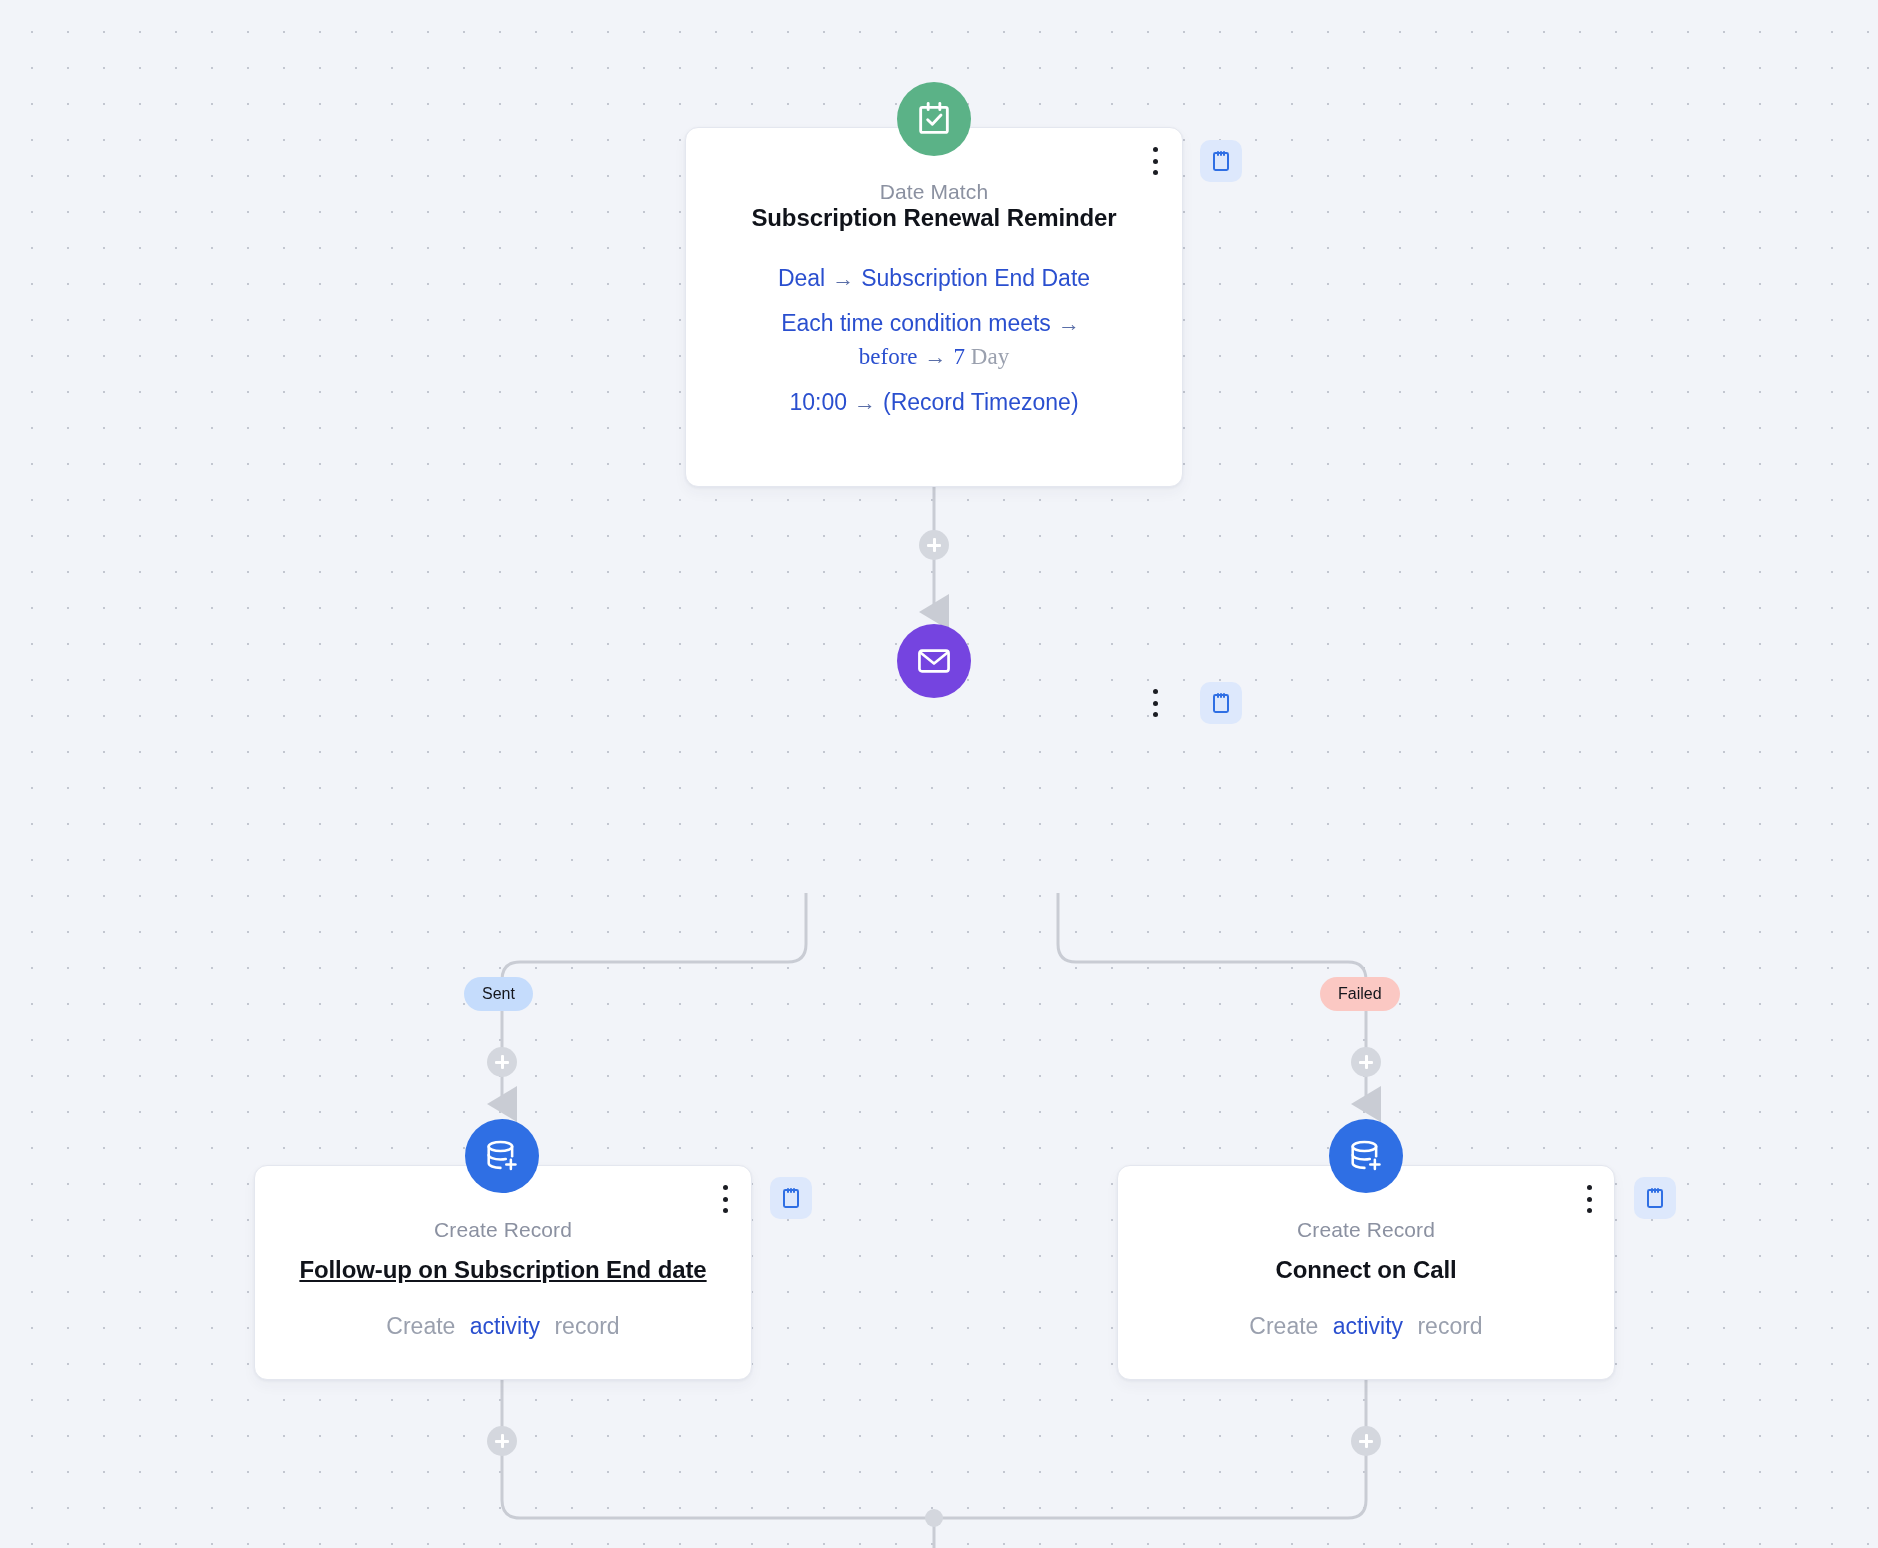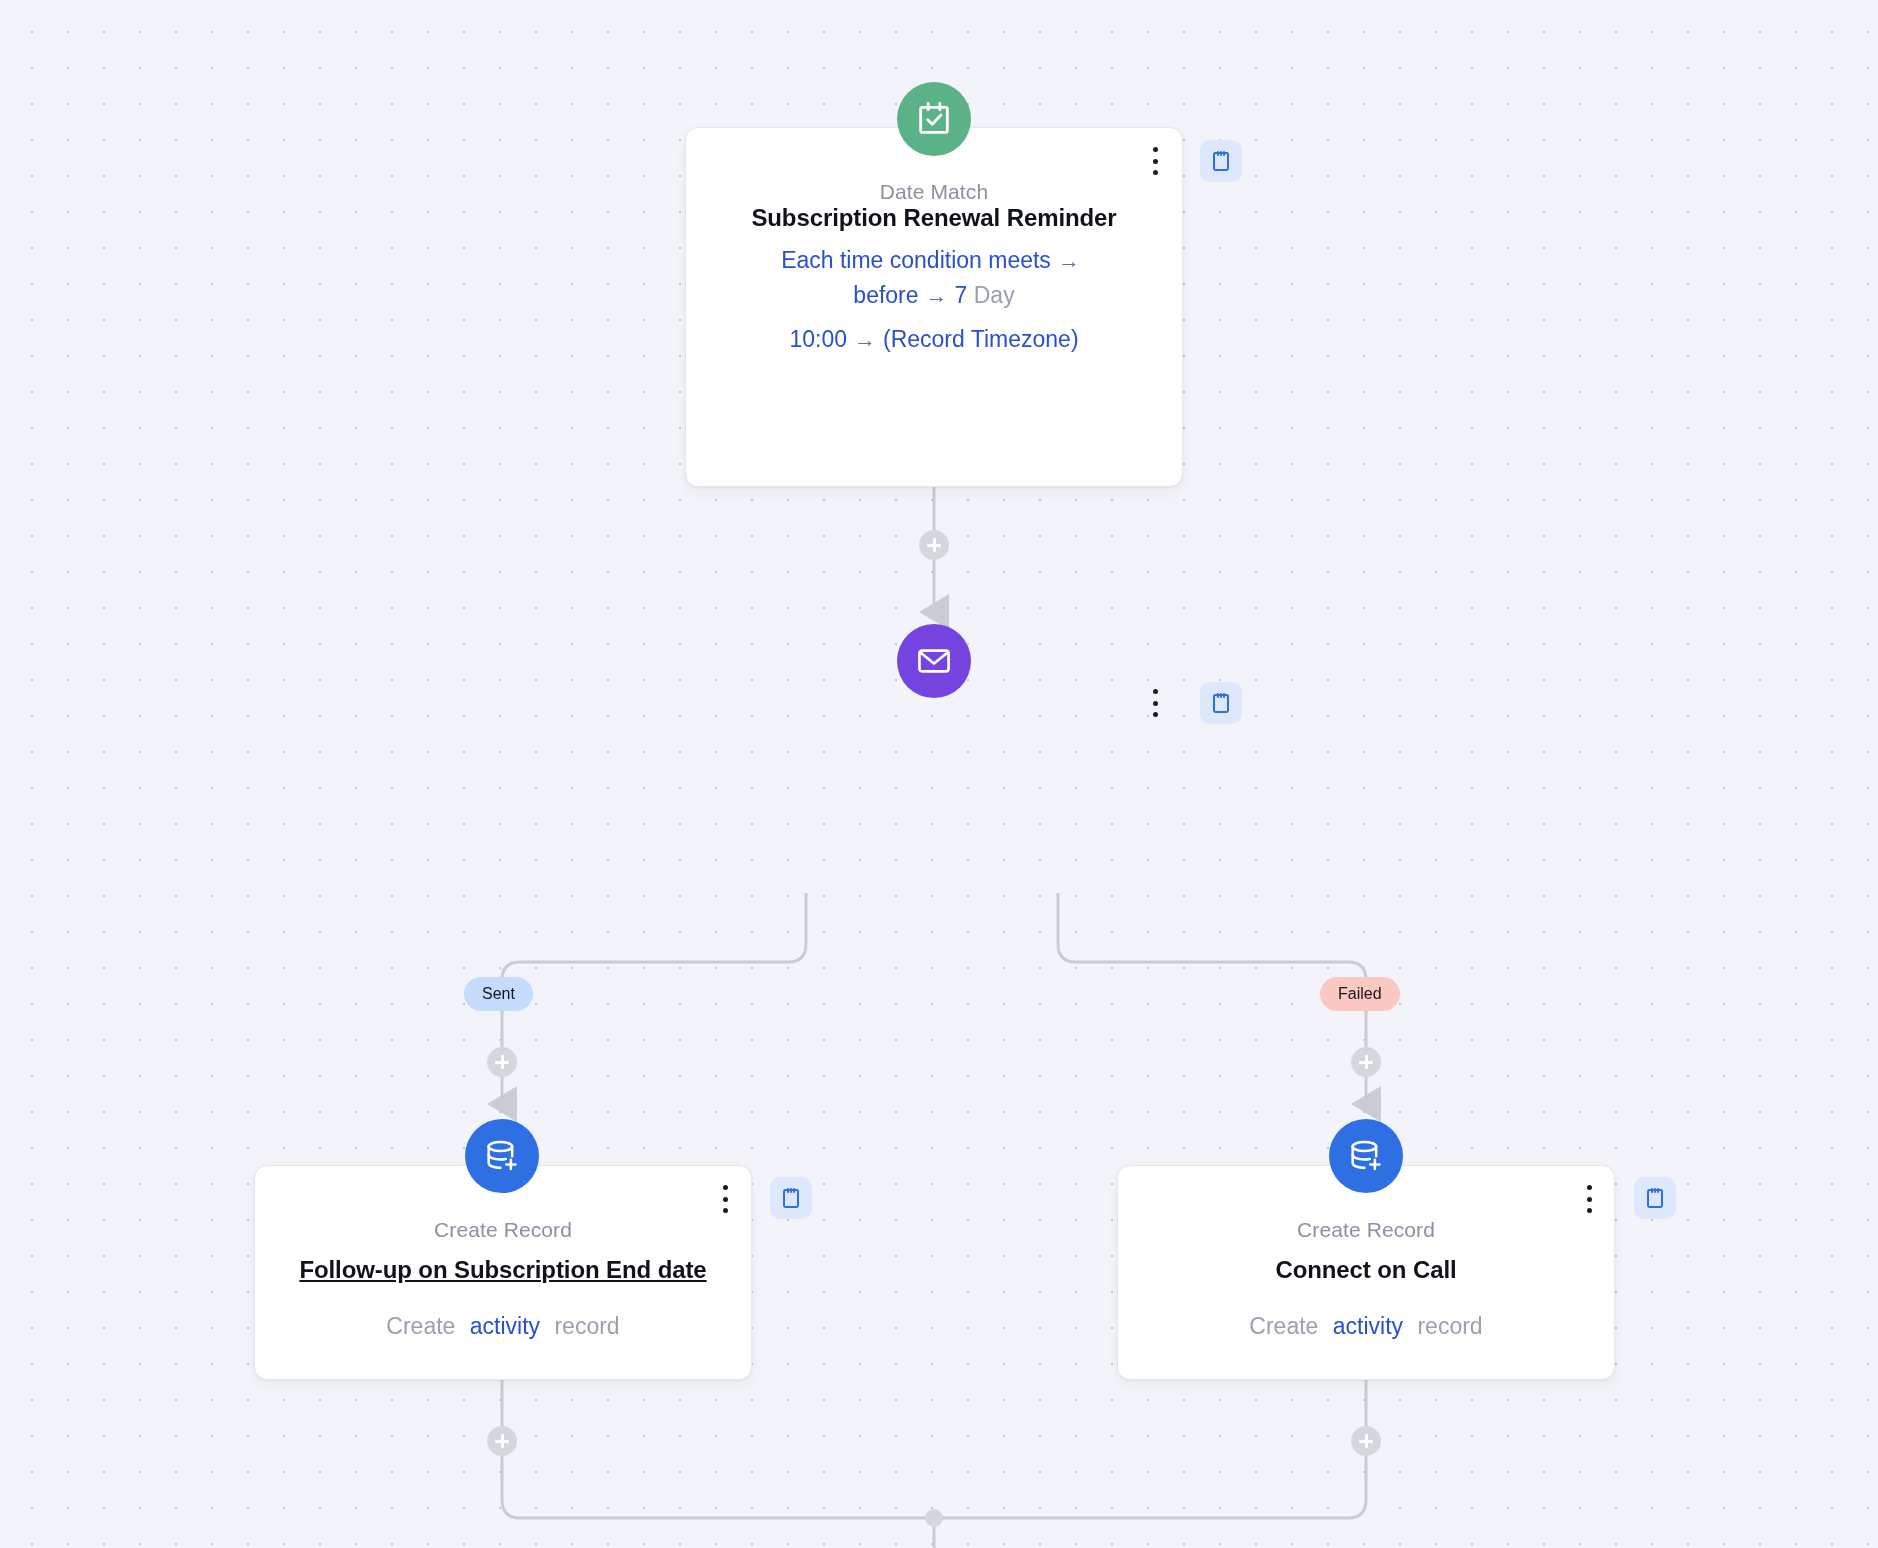--- a/index.html
+++ b/index.html
@@ -186,26 +186,29 @@
 
     <path d="M1366,1380 L1366,1500 Q1366,1518 1348,1518 L934,1518" stroke="#c9ccd4" stroke-width="3" fill="none"></path>
 
     <path d="M934,1518 L934,1548" stroke="#c9ccd4" stroke-width="3" fill="none"></path>
   </svg>
 
   <div class="node-card" style="left:685px; top:127px; width:498px; height:360px; padding:52px 26px 0;">
     <div class="node-kind">Date Match</div>
     <div class="node-title" style="margin-top:0;">Subscription Renewal Reminder</div>
 
+    <div class="node-line" style="margin-top:30px;">
+      <span class="blue">Deal</span><span class="arrow">→</span><span class="blue">Subscription End Date</span>
+    </div>
 
     <div class="node-line" style="margin-top:12px;">
       <span class="blue">Each time condition meets</span><span class="arrow">→</span>
     </div>
 
-    <div class="node-line" style="margin-top:2px;">
+    <div class="node-line" style="margin-top:2px;font-family:Liberation Serif, serif;">
       <span class="blue">before</span><span class="arrow">→</span><span class="blue">7</span>
       <span class="gray">Day</span>
     </div>
 
     <div class="node-line" style="margin-top:12px;">
       <span class="blue">10:00</span><span class="arrow">→</span><span class="blue">(Record Timezone)</span>
     </div>
   </div>
 
   <div class="node-icon" style="left:897px; top:82px; background:#5bb287;">

